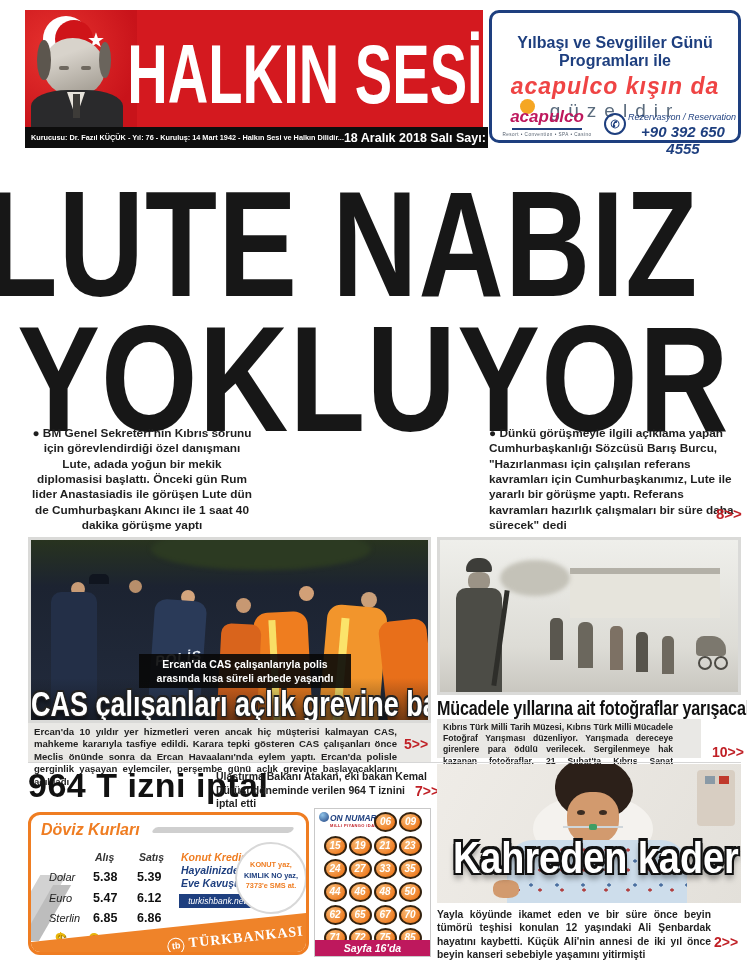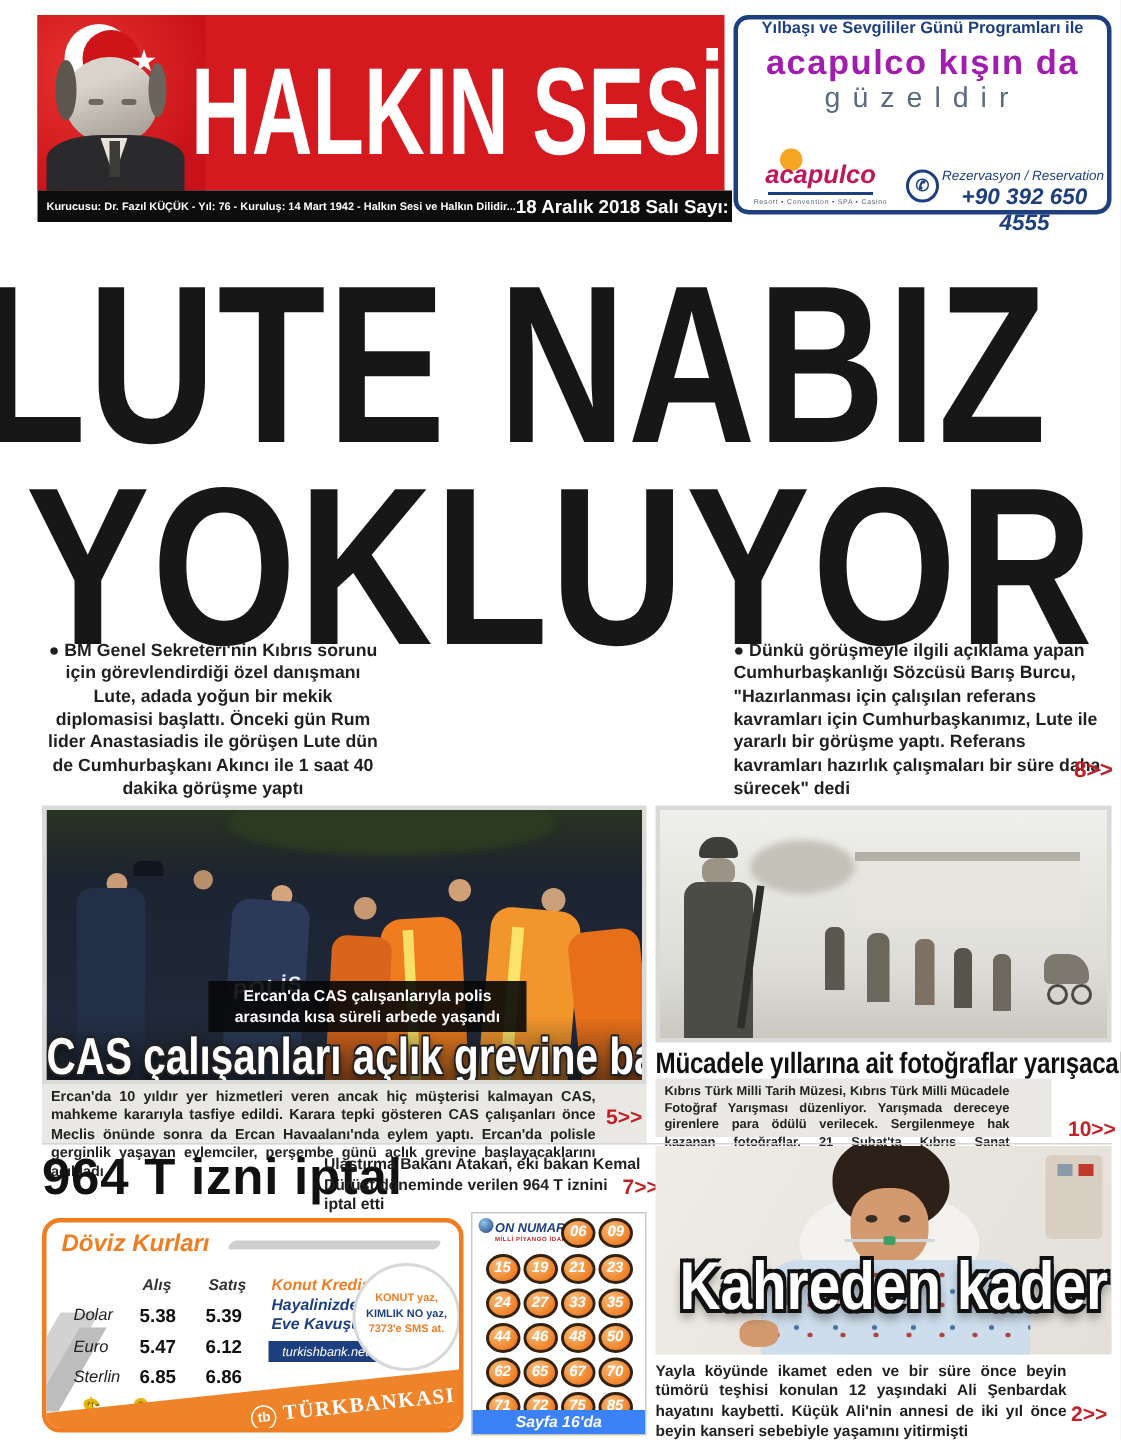--- a/index.html
+++ b/index.html
@@ -7,22 +7,22 @@
         font-family:"Liberation Sans",sans-serif;color:#1c1c1c;}
   .abs{position:absolute;}
   
   .mast{background:#d4191f;overflow:hidden;}
   .mast-title{font-weight:bold;color:#fff;white-space:nowrap;transform-origin:center top;}
   .strip{background:#0d0d0d;color:#fff;display:flex;align-items:center;justify-content:space-between;}
   .founder{font-size:7.3px;font-weight:bold;padding-left:6px;white-space:nowrap;}
   .dateline{font-size:12.5px;font-weight:bold;padding-right:6px;white-space:nowrap;}
   
   .ad{background:#fff;border:3px solid #1e3f7f;border-radius:10px;box-sizing:border-box;text-align:center;}
-  .ad-l1{color:#1e3f7f;font-weight:bold;font-size:11px;margin-top:0;}
-  .ad-l2{color:#a21caf;font-weight:bold;font-size:23px;margin-top:3px;letter-spacing:1px;}
+  .ad-l1{color:#1e3f7f;font-weight:bold;font-size:16px;margin-top:21px;}
+  .ad-l2{color:#ef4444;font-weight:bold;font-style:italic;font-size:23px;margin-top:3px;letter-spacing:1px;}
   .ad-l3{color:#5a6b7d;font-size:19px;letter-spacing:8px;margin-top:0px;}
   .ad-logo{color:#be185d;font-weight:bold;font-style:italic;font-size:17px;}
   .ad-logosub{color:#55606e;font-size:4.6px;letter-spacing:.5px;}
   .ad-res{color:#1e3f7f;font-style:italic;font-size:9px;}
   .ad-tel{color:#1e3f7f;font-weight:bold;font-style:italic;font-size:15px;}
   .sun{width:15px;height:15px;border-radius:50%;background:#f5a623;}
   .phone-ic{width:18px;height:18px;border:2px solid #1e3f7f;border-radius:50%;color:#1e3f7f;
             font-size:11px;line-height:18px;text-align:center;font-weight:bold;}
   
   .mega{font-weight:bold;color:#171717;white-space:nowrap;text-align:center;width:100%;
@@ -63,21 +63,21 @@
   .bank-orange{background:#ef8329;transform:rotate(-6deg);}
   .bank-name{color:#fff;font-size:14px;letter-spacing:1px;font-family:"Liberation Serif",serif;font-weight:bold;}
   .chev{background:#c7c7c7;transform:skewX(-30deg);}
   .coin{color:#e8b50a;font-weight:bold;font-size:20px;text-shadow:1px 1px 0 #9a7500;}
   
   .lotto{background:#fff;border:1px solid #c9c9c9;box-sizing:border-box;}
   .ball{width:23px;height:20px;border-radius:50%;border:2px solid #33220f;box-sizing:border-box;
         background:radial-gradient(circle at 35% 30%,#f8bc79,#ef7d22 75%);color:#fff;font-weight:bold;
         font-style:italic;font-size:10px;line-height:16px;text-align:center;display:inline-block;margin:0 1px;}
   .lotto-row{text-align:center;margin-top:2px;}
-  .lotto-foot{background:#3b82f6;color:#fff;font-weight:bold;font-style:italic;font-size:10.5px;
+  .lotto-foot{background:#be185d;color:#fff;font-weight:bold;font-style:italic;font-size:10.5px;
               text-align:center;line-height:16px;}
   .lname{color:#1e3f7f;font-weight:bold;font-size:8.5px;font-style:italic;}
   .lsub{color:#c02026;font-weight:bold;font-size:4px;letter-spacing:.4px;}
   .kcap{font-weight:bold;font-size:10.3px;line-height:1.3;color:#1f1f1f;text-align:justify;padding-right:30px;box-sizing:border-box;}
   .polis{color:#e8eef7;font-weight:bold;font-style:italic;letter-spacing:1px;}
 </style>
 </head>
 <body>
 
 <div class="page">

